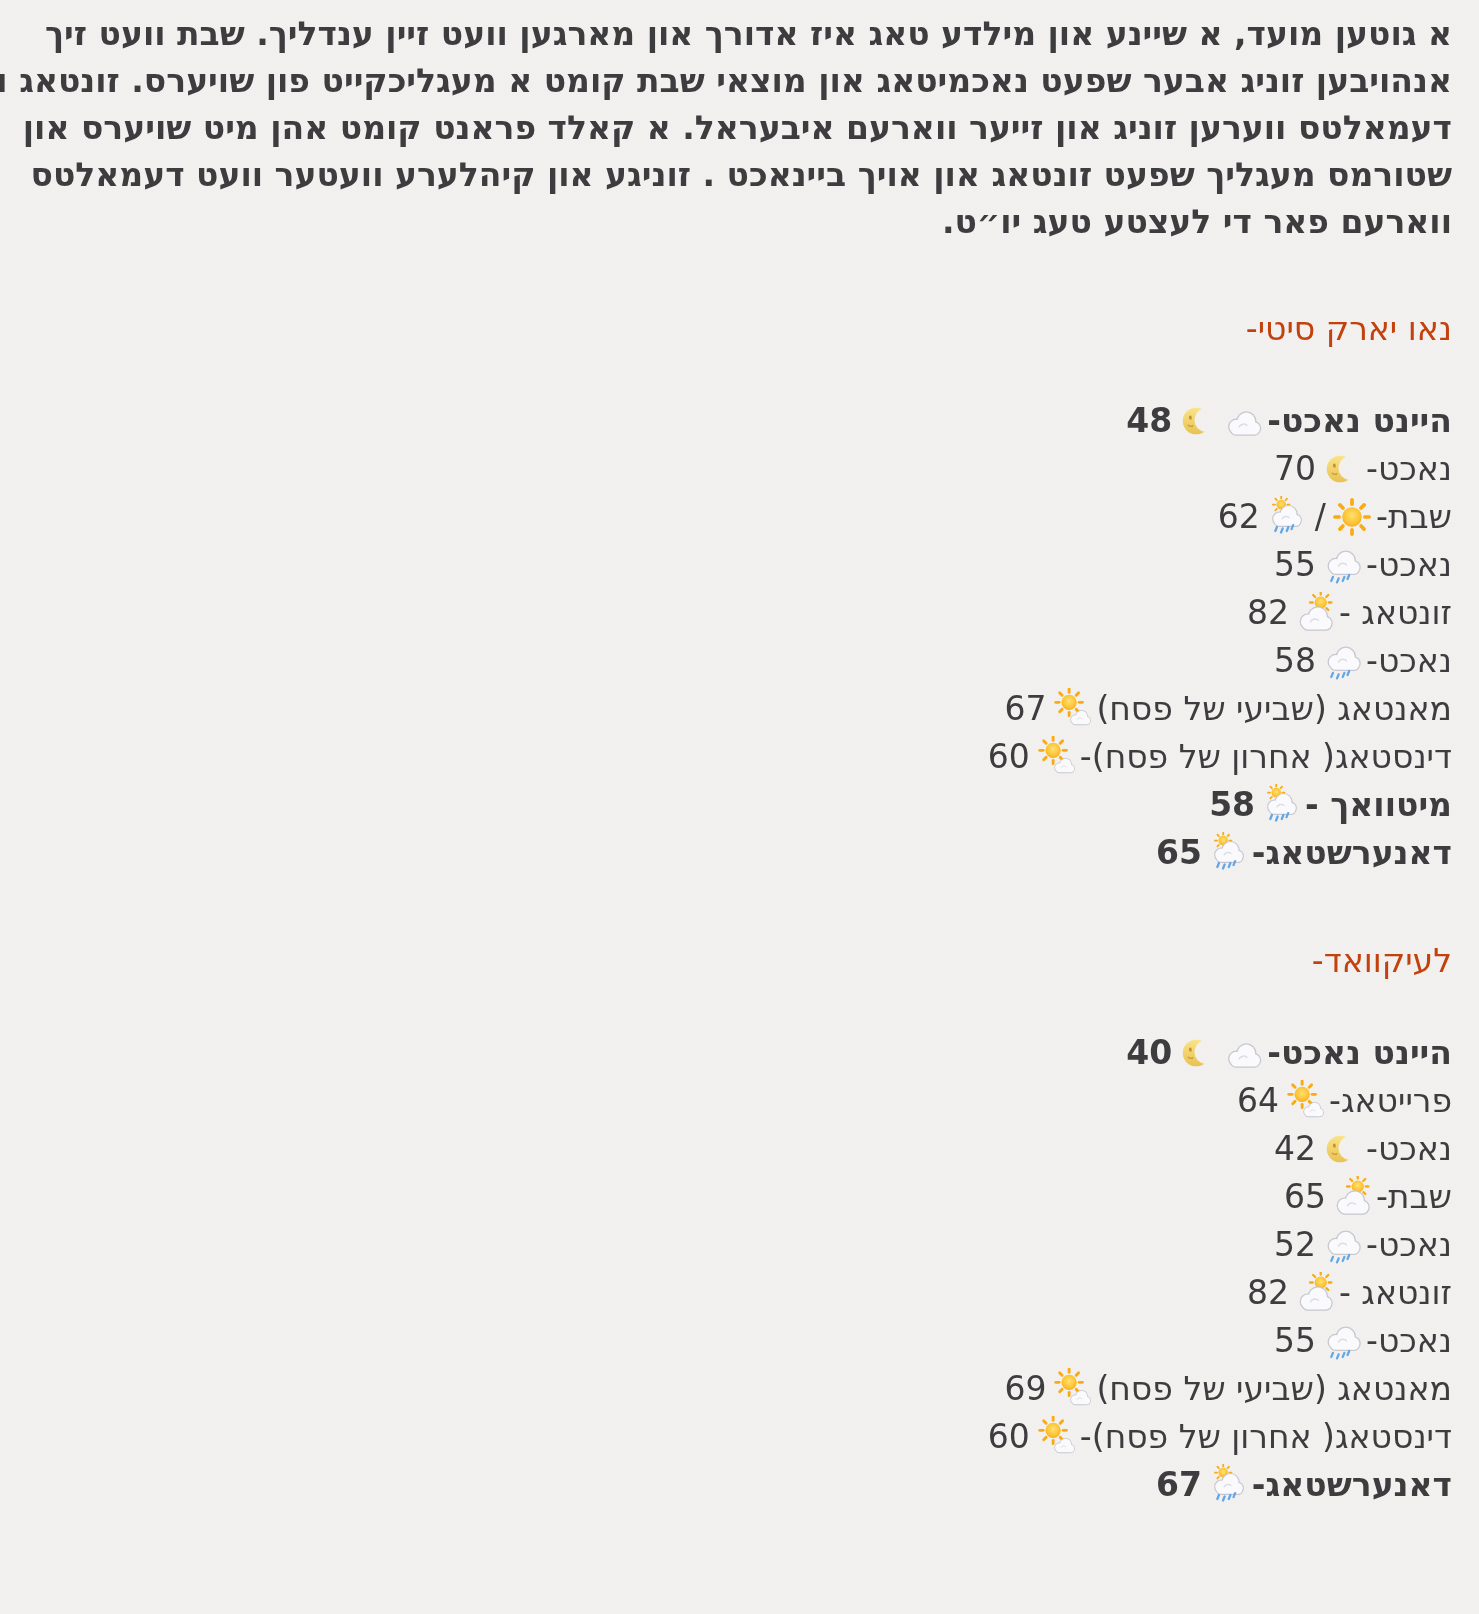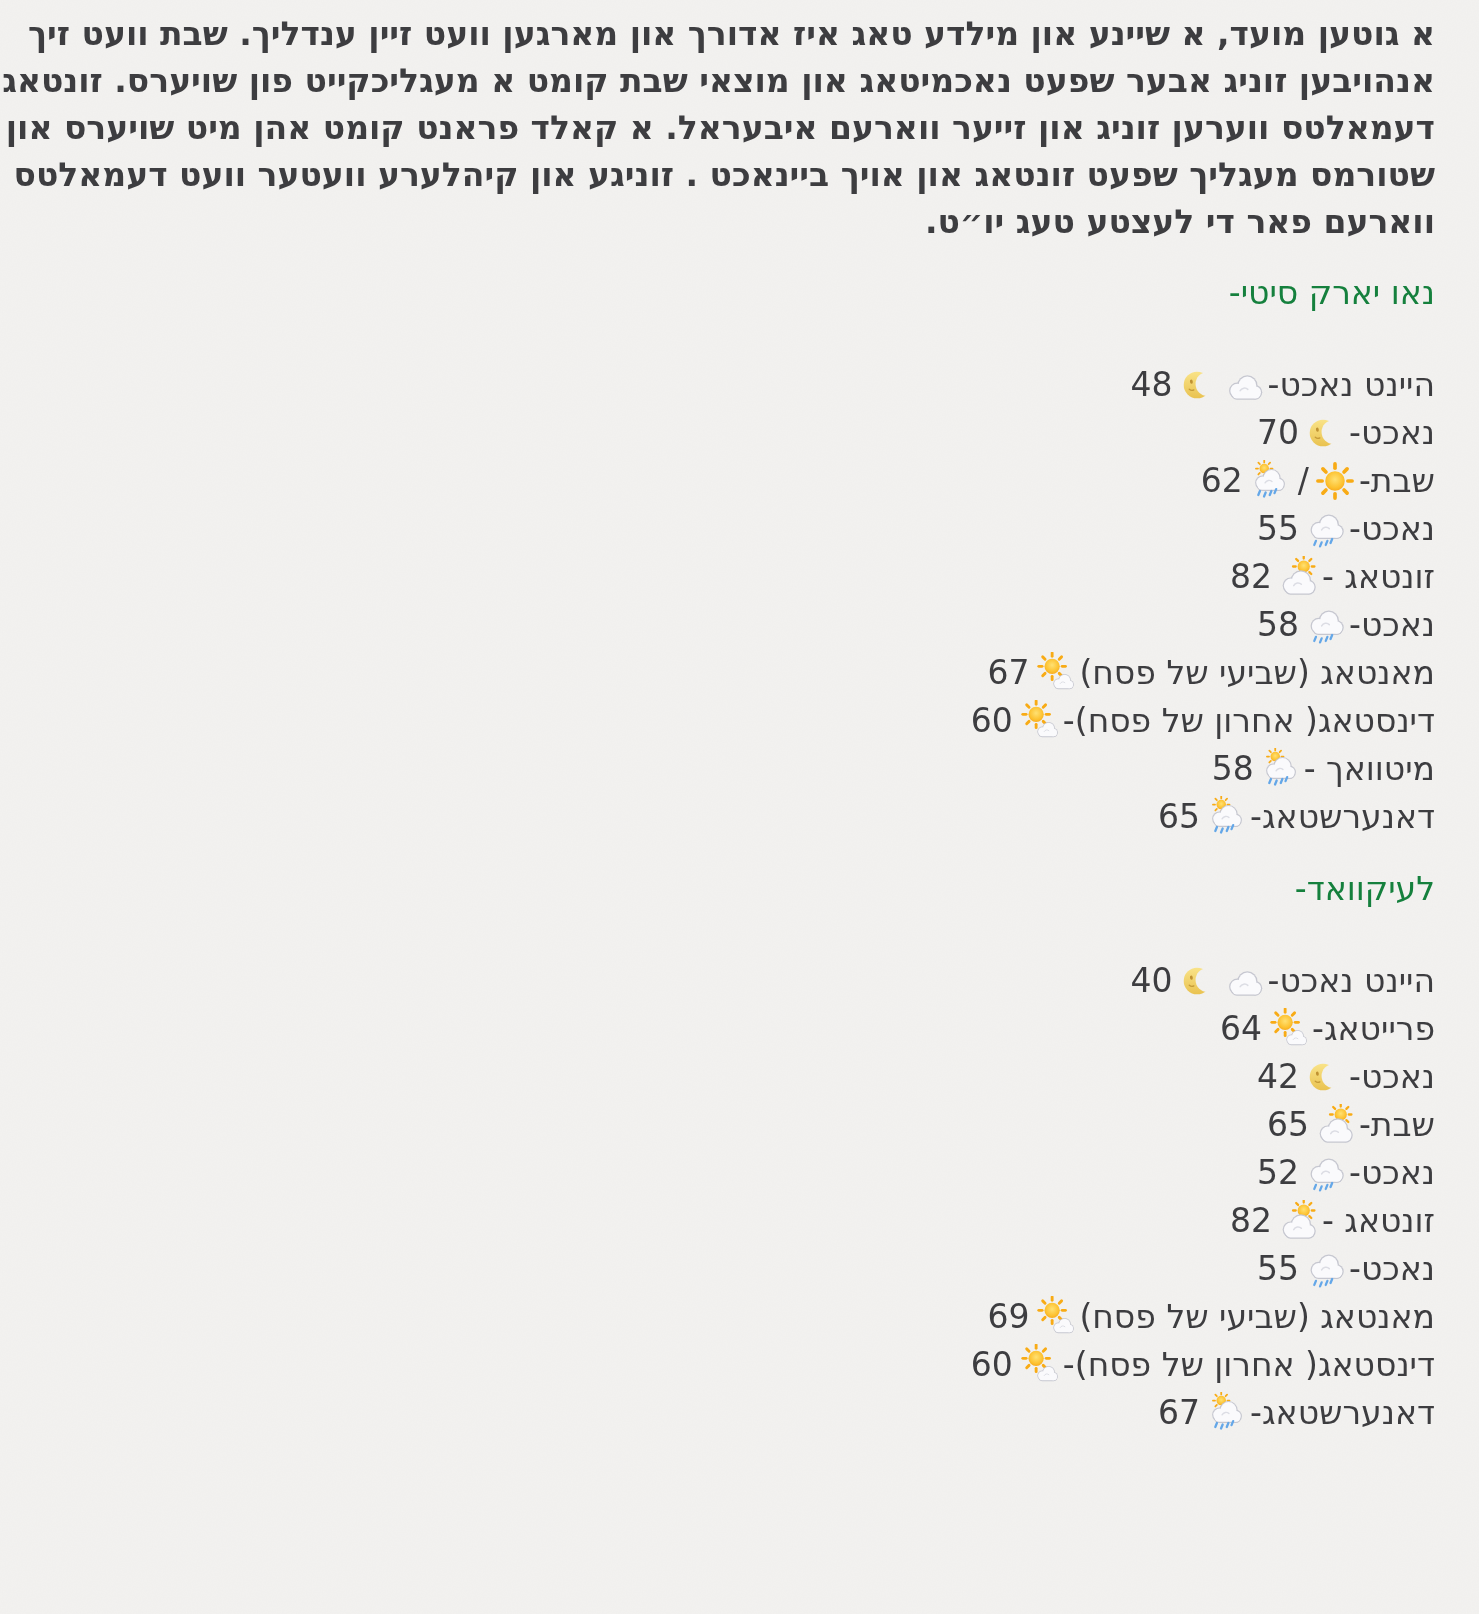--- a/index.html
+++ b/index.html
@@ -4,26 +4,26 @@
 <style>
   html,body{margin:0;padding:0}
   body{
     width:1479px;height:1614px;overflow:hidden;position:relative;
     background:#f3f2f0;color:#3d3d40;
     font-family:"DejaVu Sans","Liberation Sans",sans-serif;
     direction:rtl;
   }
   .texture{position:absolute;inset:0;pointer-events:none}
   .sprite{position:absolute;width:0;height:0}
-  .content{position:relative;padding:10px 44px 0 40px;text-align:right}
+  .content{position:relative;padding:10px 27px 0 40px;text-align:right}
   .intro-line{font-weight:700;font-size:33px;line-height:47px;white-space:nowrap}
-  .city-title{font-size:33px;font-weight:400;line-height:48px;margin:24px 0 0;color:#15803d}
+  .city-title{font-size:33px;font-weight:400;line-height:48px;margin:60px 0 0;color:#c2410c}
   .rows{margin-top:44px}
   .row{font-size:33px;line-height:48px;white-space:nowrap}
-  .row.bold{font-weight:400}
+  .row.bold{font-weight:700}
   .emoji{width:42px;height:42px;vertical-align:-10px;margin-inline-start:3px}
   .temp{margin-inline-start:5px}
   .slash{margin:0 5px}
 </style>
 </head>
 <body>
 
 <svg class="sprite" aria-hidden="true">
   <defs>
     <radialGradient id="sungrad" cx="50%" cy="42%" r="62%">

